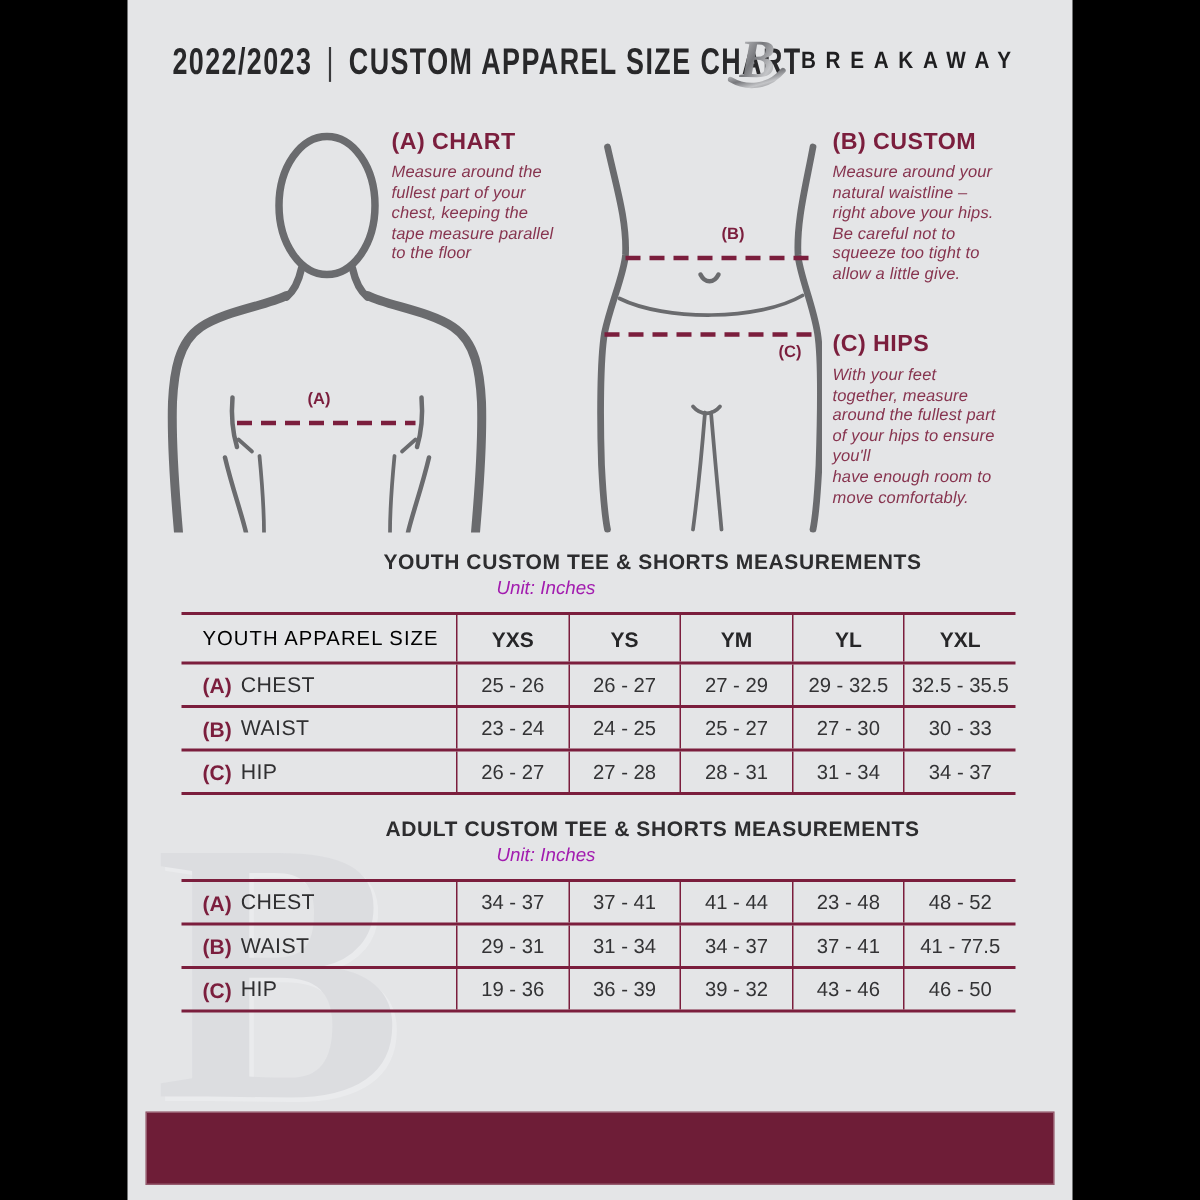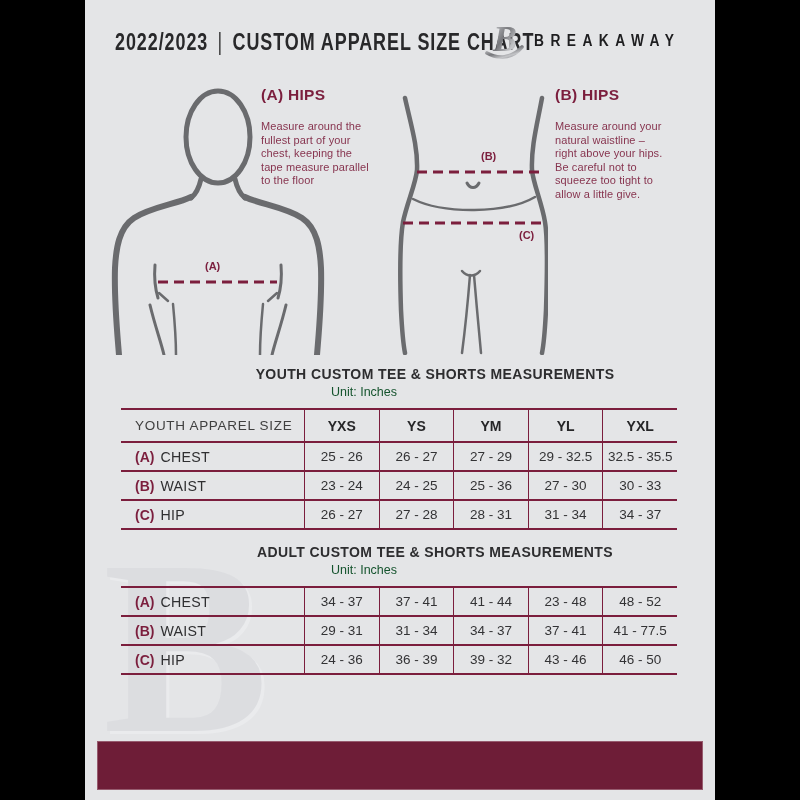--- a/index.html
+++ b/index.html
@@ -45,50 +45,50 @@
     text-shadow:3px 3px 0 #f0f1f3;
     pointer-events:none;
   }
   
   .fig{position:absolute;z-index:1;}
   .guide-block{position:absolute;z-index:2;}
   .guide-h{
     font-size:15.5px;font-weight:700;color:var(--maroon);letter-spacing:.3px;
   }
   .guide-p{
-    margin-top:16px;font-size:11px;line-height:13.6px;
+    margin-top:5px;font-size:11px;line-height:13.6px;font-style:italic;
     color:var(--maroon_soft);white-space:pre-line;letter-spacing:.1px;
   }
   .marker{
     position:absolute;z-index:3;font-size:11px;font-weight:700;color:var(--maroon);
   }
   
   .tbl-title{
     position:absolute;left:0;width:700px;text-align:center;z-index:2;
     font-size:14px;font-weight:700;color:var(--ink);letter-spacing:.4px;
   }
   .tbl-unit{
     position:absolute;left:0;width:558px;text-align:center;z-index:2;
-    font-size:12.5px;color:#14532d;
+    font-size:12.5px;font-style:italic;color:#a21caf;
   }
   .size-table{
     position:absolute;left:36px;width:556px;z-index:2;
     border-top:2px solid var(--maroon);
   }
   .t-row{display:flex;border-bottom:2px solid var(--maroon);height:27px;}
   .t-row.t-head{height:31px;}
   .cell{
     display:flex;align-items:center;justify-content:center;
     flex:1 1 0;min-width:0;font-size:13.5px;color:#333335;
   }
   .cell + .cell{border-left:1.5px solid var(--maroon);}
   .label-cell{
     flex:0 0 183px;justify-content:flex-start;padding-left:14px;box-sizing:border-box;
   }
-  .t-head .label-cell{font-size:13.5px;color:#404040;letter-spacing:.7px;}
+  .t-head .label-cell{font-size:13.5px;color:#000000;letter-spacing:.7px;}
   .t-head .head-cell{font-weight:700;font-size:14px;color:#262628;}
   .row-key{font-weight:700;color:var(--maroon);margin-right:6px;font-size:14px;}
   .row-lbl{font-size:14.2px;color:#2f2f31;letter-spacing:.3px;}
   
   .footer-bar{
     position:absolute;left:12px;top:741px;width:604px;height:47px;z-index:2;
     background:var(--footer);
     border:1px solid rgba(255,255,255,.28);
   }
 </style>
@@ -149,38 +149,48 @@
       <path d="M72 190 C 70 215 67 245 64 268" stroke-width="2.5"></path>
       <path d="M76 190 C 78 215 81 245 83 268" stroke-width="2.5"></path>
     </g>
     <line x1="19" y1="87" x2="141" y2="87" stroke="#7B1E3D" stroke-width="3" stroke-dasharray="10 6"></line>
     <line x1="5" y1="138" x2="147" y2="138" stroke="#7B1E3D" stroke-width="3" stroke-dasharray="10 6"></line>
   </svg>
   <span class="marker" style="left:396px;top:150px">(B)</span>
   <span class="marker" style="left:434px;top:229px">(C)</span>
 
   <div class="guide-block" style="left:176px;top:86px;width:125px">
-    <div class="guide-h">(A) HIPS</div>
+    <div class="guide-h">(A) CHART</div>
     <div class="guide-p">Measure around the
 fullest part of your
 chest, keeping the
 tape measure parallel
 to the floor</div>
   </div>
 
   <div class="guide-block" style="left:470px;top:86px;width:150px">
-    <div class="guide-h">(B) HIPS</div>
+    <div class="guide-h">(B) CUSTOM</div>
     <div class="guide-p">Measure around your
 natural waistline –
 right above your hips.
 Be careful not to
 squeeze too tight to
 allow a little give.</div>
   </div>
 
+  <div class="guide-block" style="left:470px;top:221px;width:150px">
+    <div class="guide-h">(C) HIPS</div>
+    <div class="guide-p">With your feet
+together, measure
+around the fullest part
+of your hips to ensure
+you'll
+have enough room to
+move comfortably.</div>
+  </div>
 
   <div class="tbl-title" style="top:366px">YOUTH CUSTOM TEE &amp; SHORTS MEASUREMENTS</div>
   <div class="tbl-unit" style="top:385px">Unit: Inches</div>
 
   <div class="size-table" style="top:408px">
     <div class="t-row t-head">
       <div class="cell label-cell">YOUTH APPAREL SIZE</div>
       <div class="cell head-cell">YXS</div>
       <div class="cell head-cell">YS</div>
       <div class="cell head-cell">YM</div>
@@ -198,21 +208,21 @@
       <div class="cell">29 - 32.5</div>
       <div class="cell">32.5 - 35.5</div>
     </div>
     <div class="t-row">
       <div class="cell label-cell">
           <span class="row-key">(B)</span>
           <span class="row-lbl">WAIST</span>
         </div>
       <div class="cell">23 - 24</div>
       <div class="cell">24 - 25</div>
-      <div class="cell">25 - 36</div>
+      <div class="cell">25 - 27</div>
       <div class="cell">27 - 30</div>
       <div class="cell">30 - 33</div>
     </div>
     <div class="t-row">
       <div class="cell label-cell">
           <span class="row-key">(C)</span>
           <span class="row-lbl">HIP</span>
         </div>
       <div class="cell">26 - 27</div>
       <div class="cell">27 - 28</div>
@@ -246,21 +256,21 @@
       <div class="cell">31 - 34</div>
       <div class="cell">34 - 37</div>
       <div class="cell">37 - 41</div>
       <div class="cell">41 - 77.5</div>
     </div>
     <div class="t-row">
       <div class="cell label-cell">
           <span class="row-key">(C)</span>
           <span class="row-lbl">HIP</span>
         </div>
-      <div class="cell">24 - 36</div>
+      <div class="cell">19 - 36</div>
       <div class="cell">36 - 39</div>
       <div class="cell">39 - 32</div>
       <div class="cell">43 - 46</div>
       <div class="cell">46 - 50</div>
     </div>
   </div>
 
   <div class="footer-bar"></div>
 
 </div>

